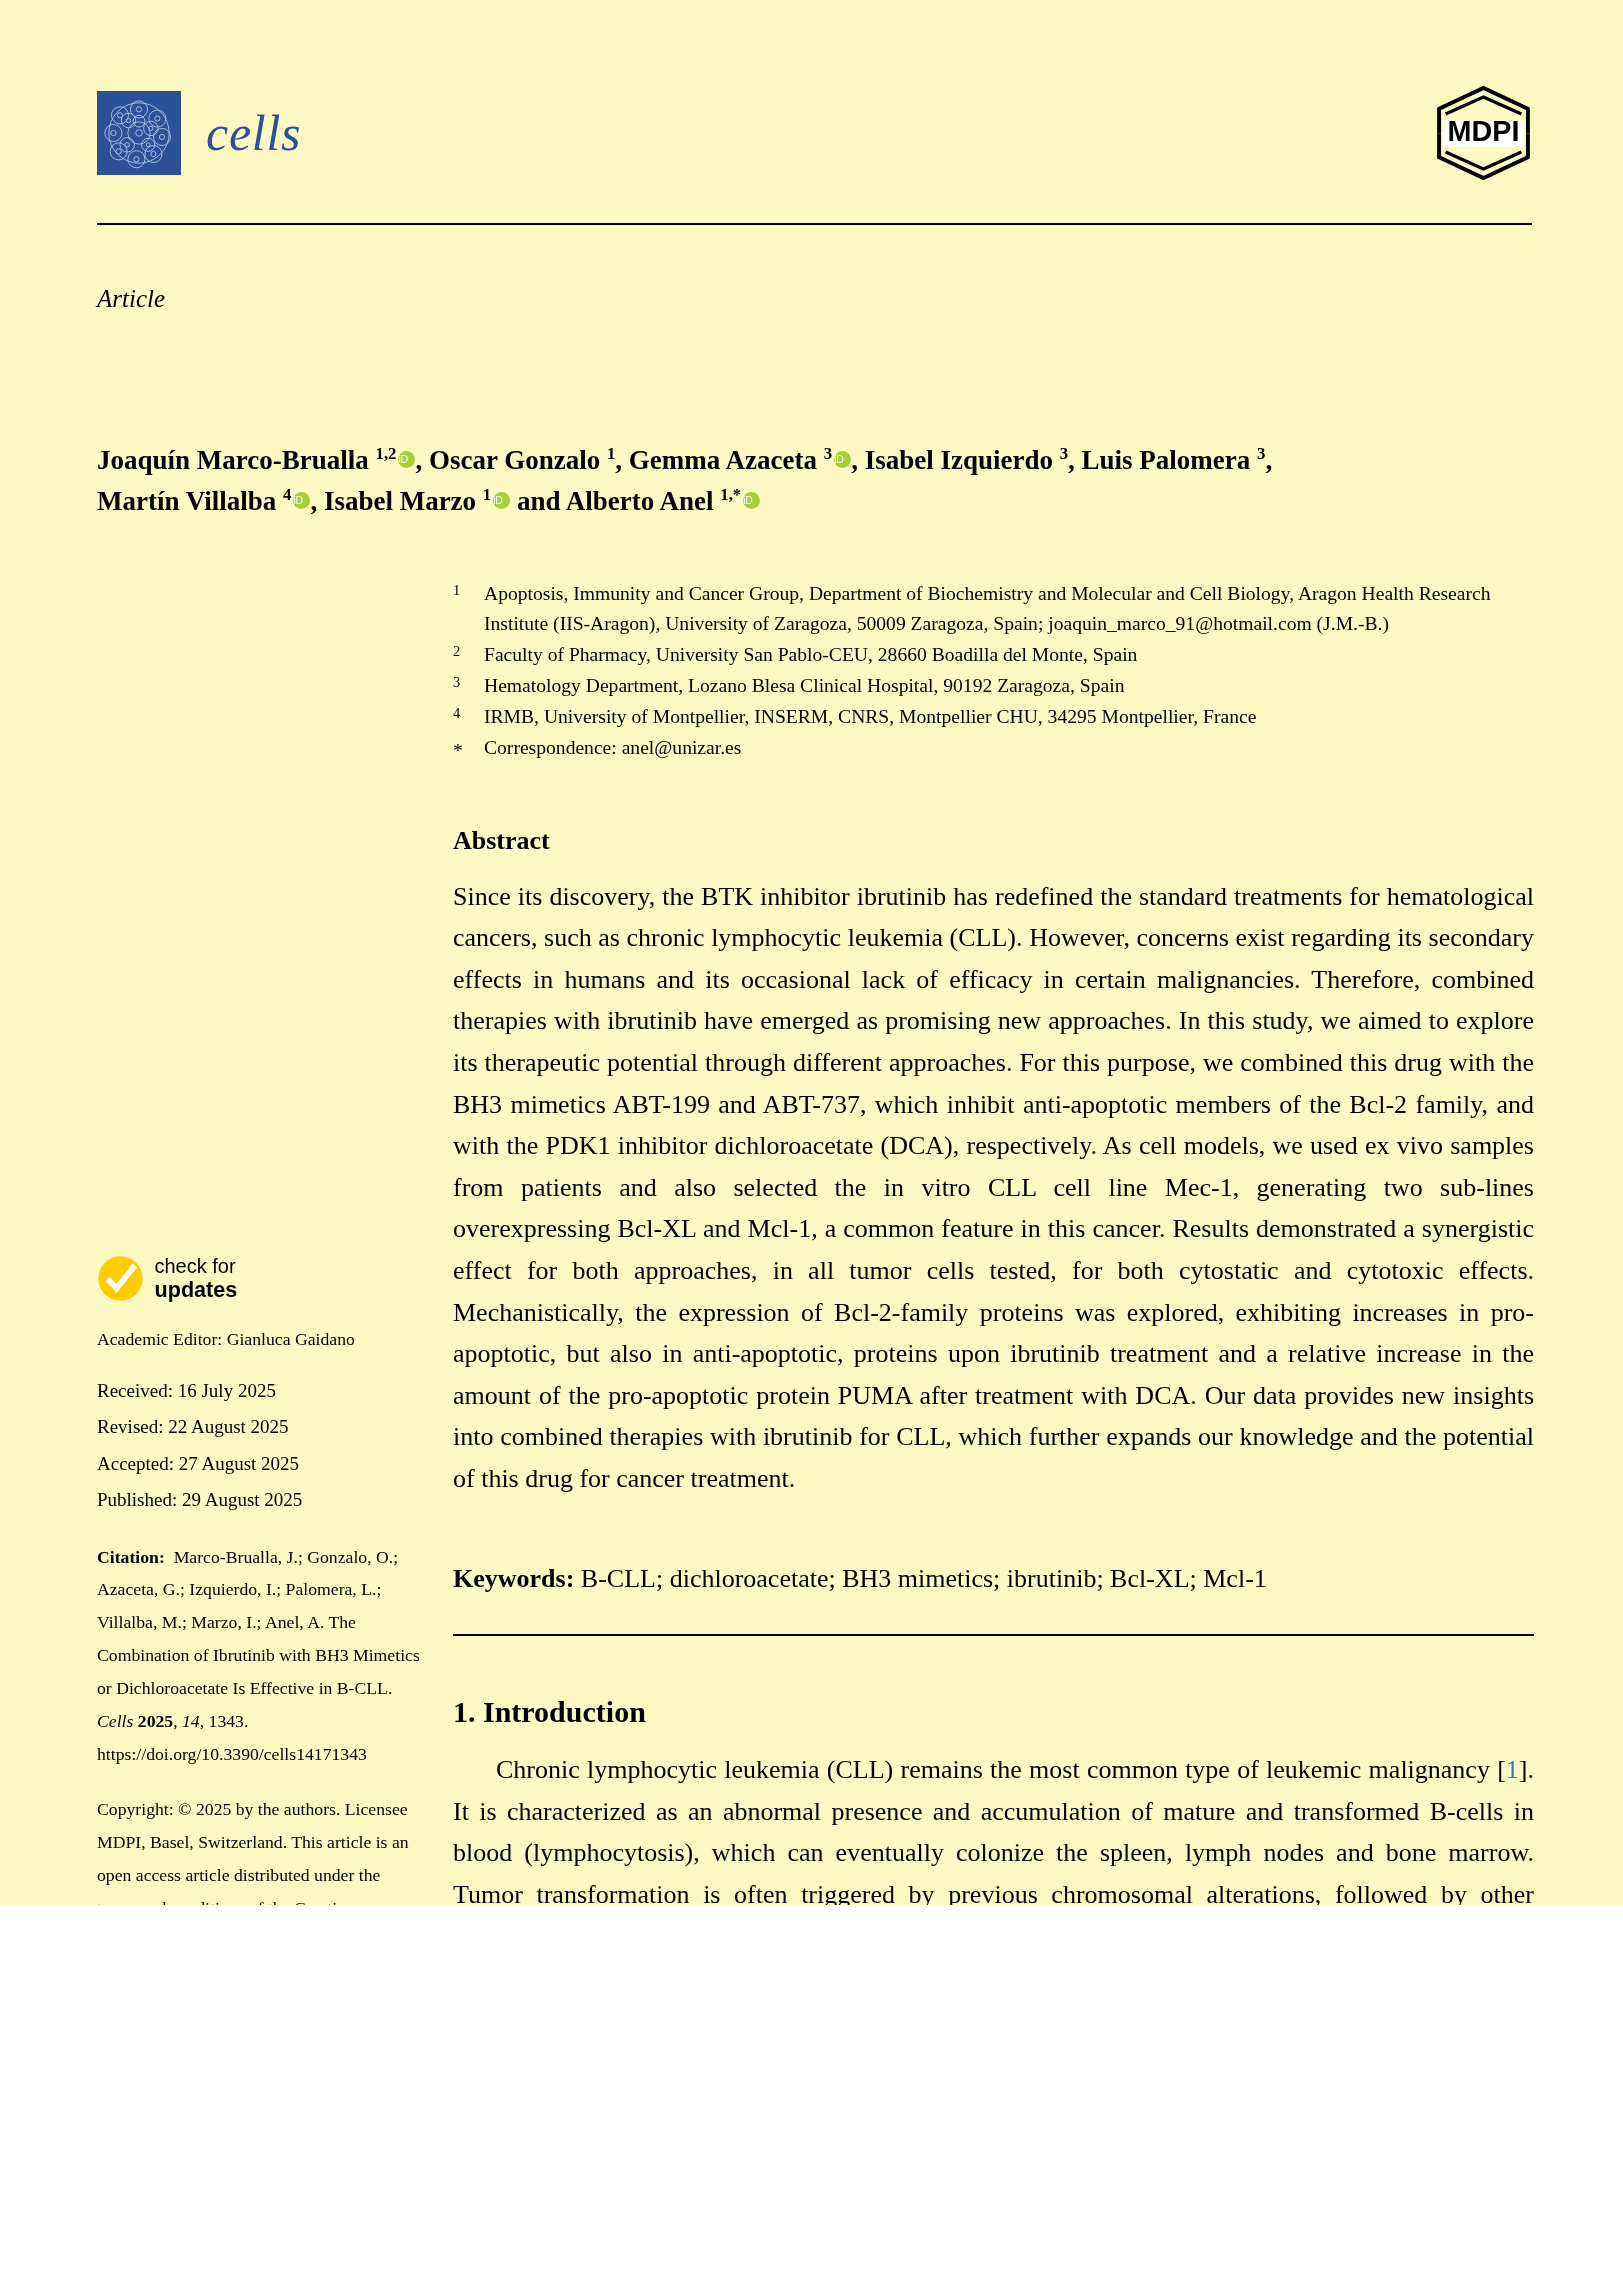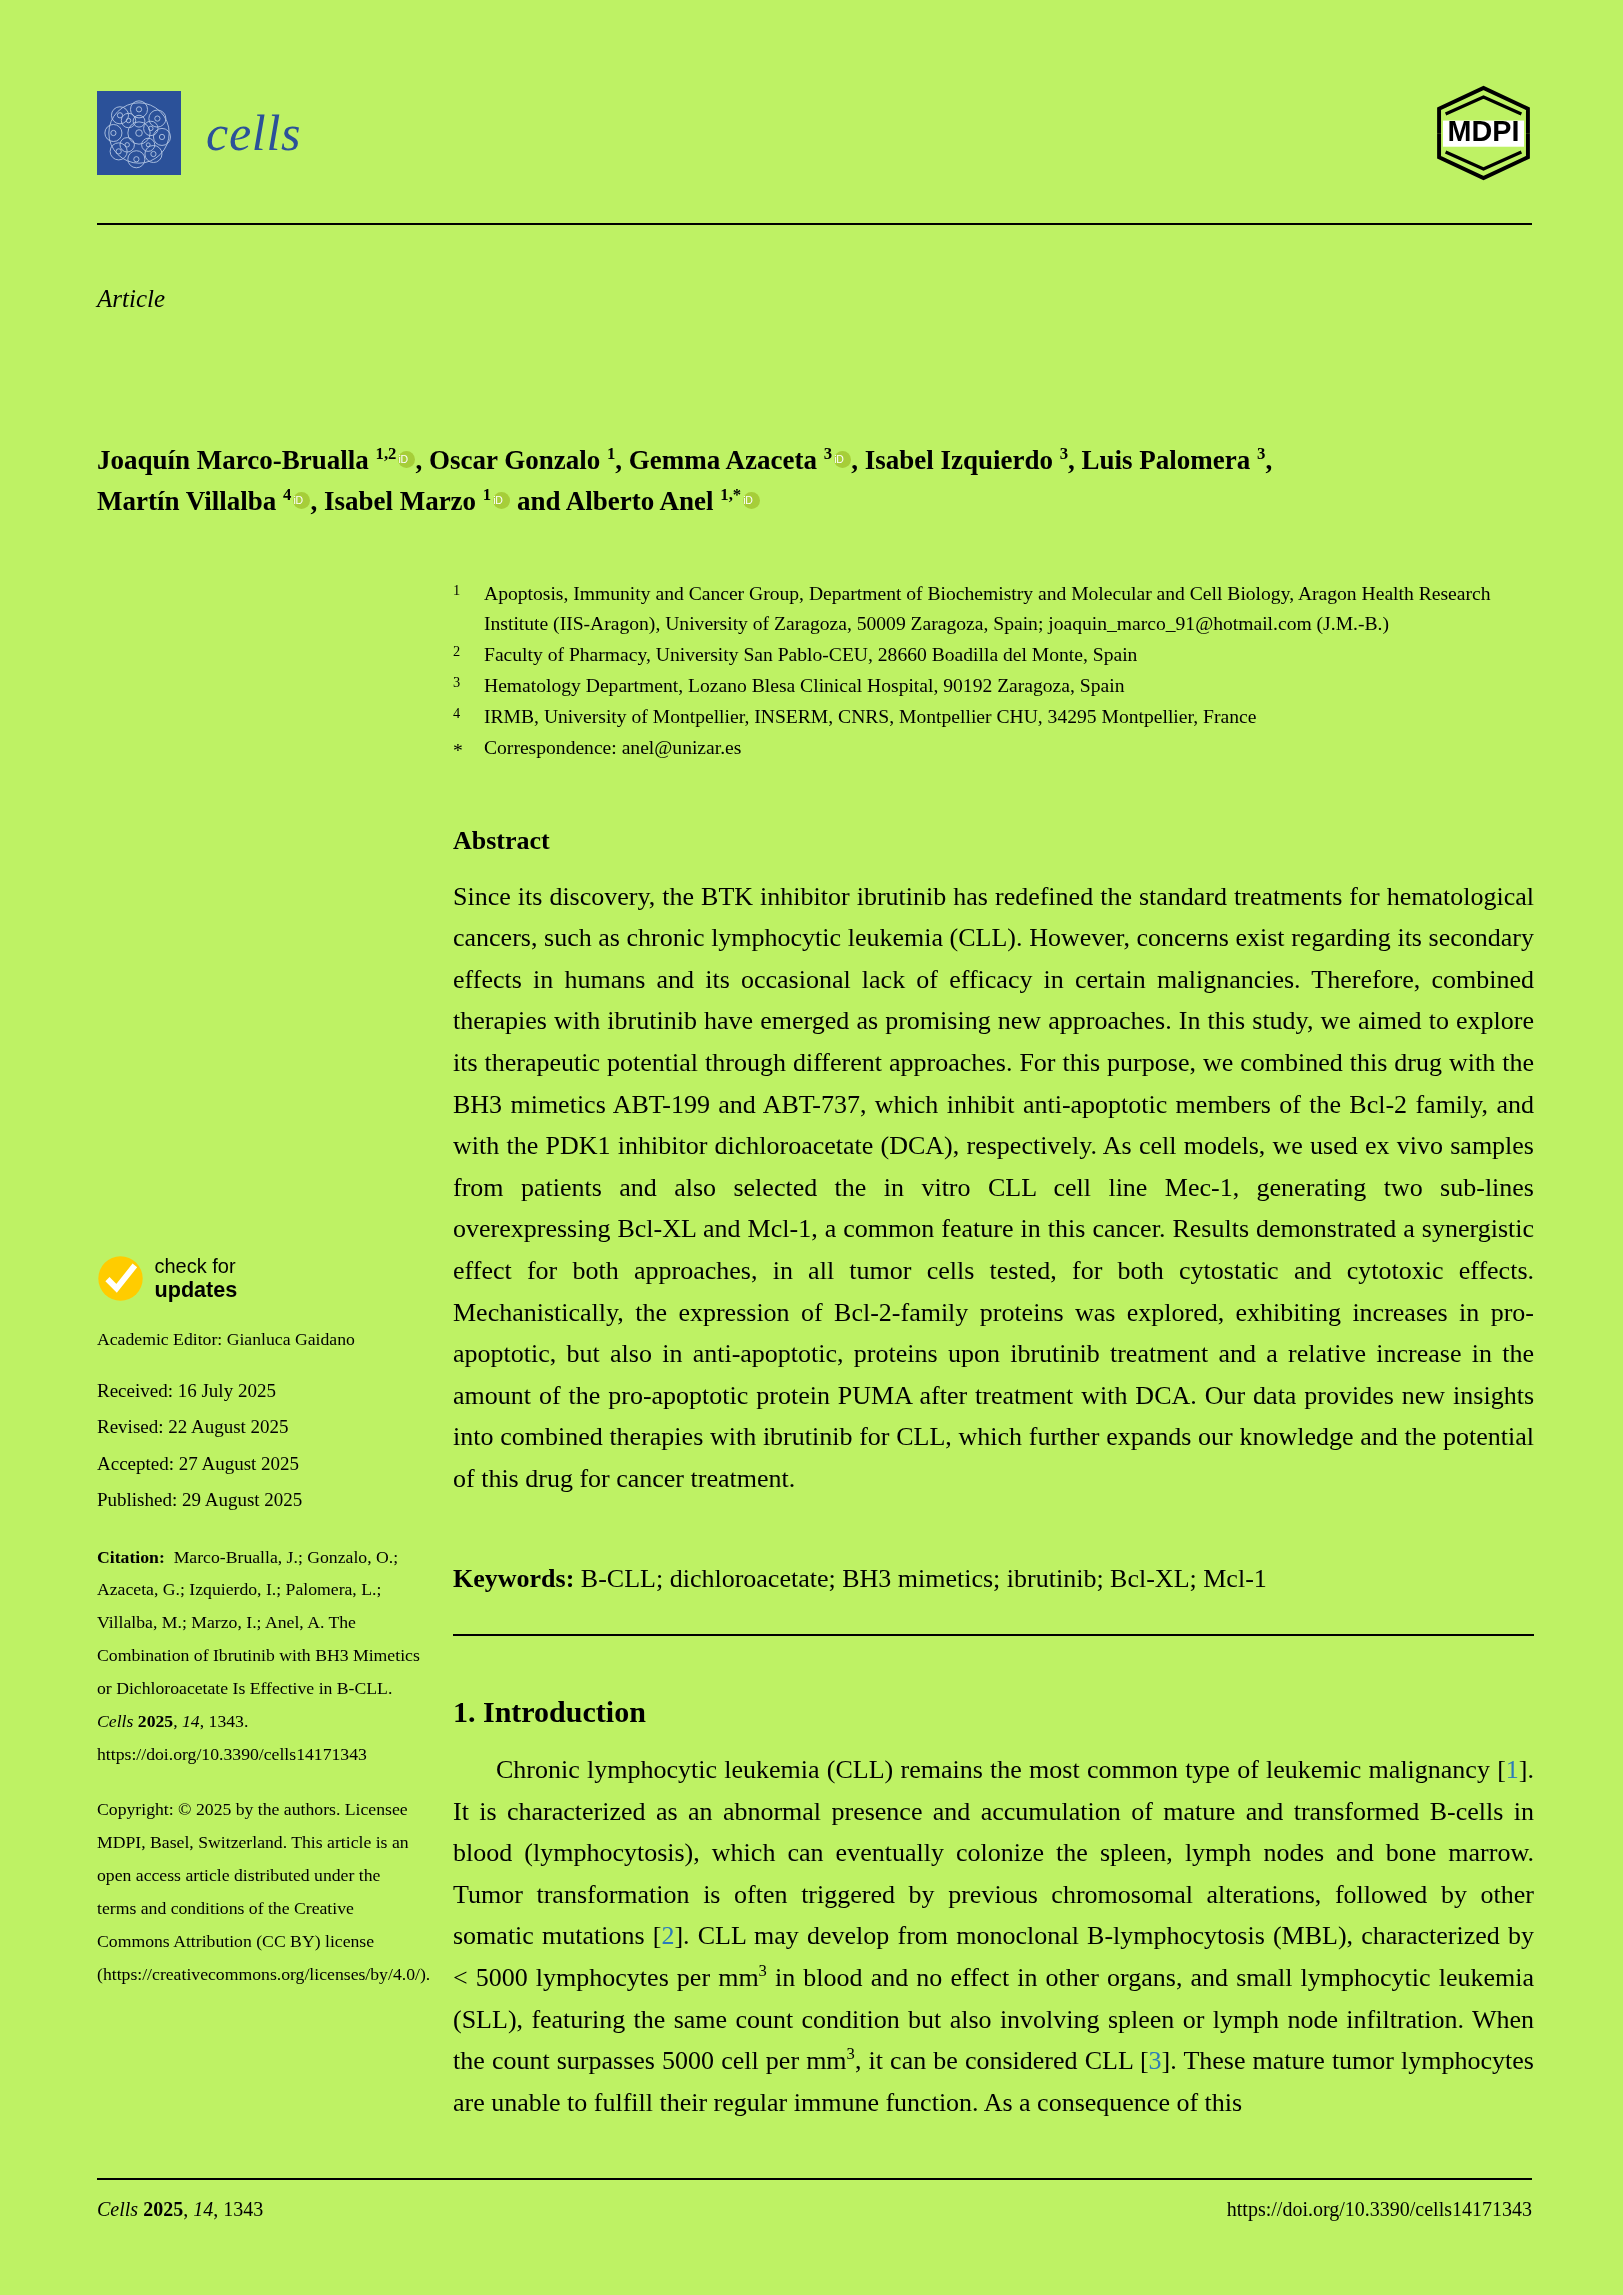--- a/index.html
+++ b/index.html
@@ -4,22 +4,22 @@
 <style>
   html, body {
     margin: 0;
     padding: 0;
     background: #ffffff;
   }
 
   .page {
     position: relative;
     width: 1623px;
-    height: 2295px;
-    background: #bef264;
+    height: 1905px;
+    background: #fef9c3;
     font-family: "Liberation Serif", "DejaVu Serif", serif;
     color: #000000;
     box-sizing: border-box;
     overflow: hidden;
   }
 
   
   .masthead {
     position: absolute;
     left: 97px;

